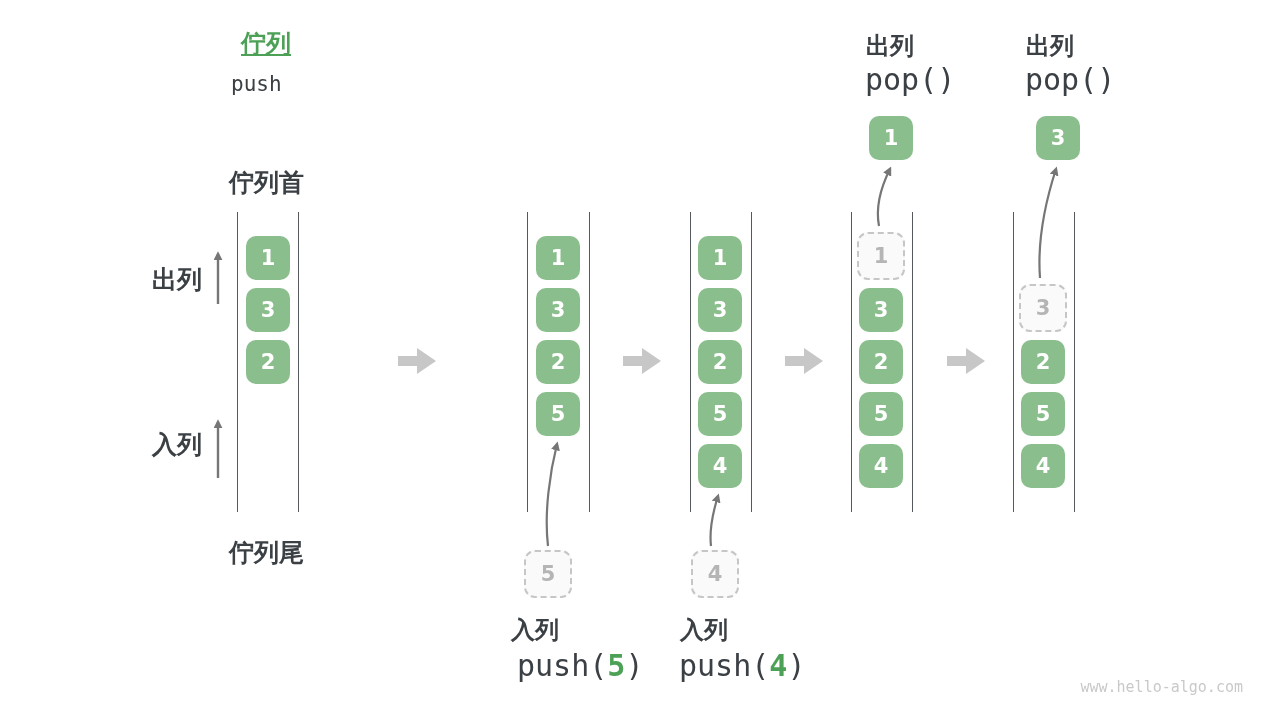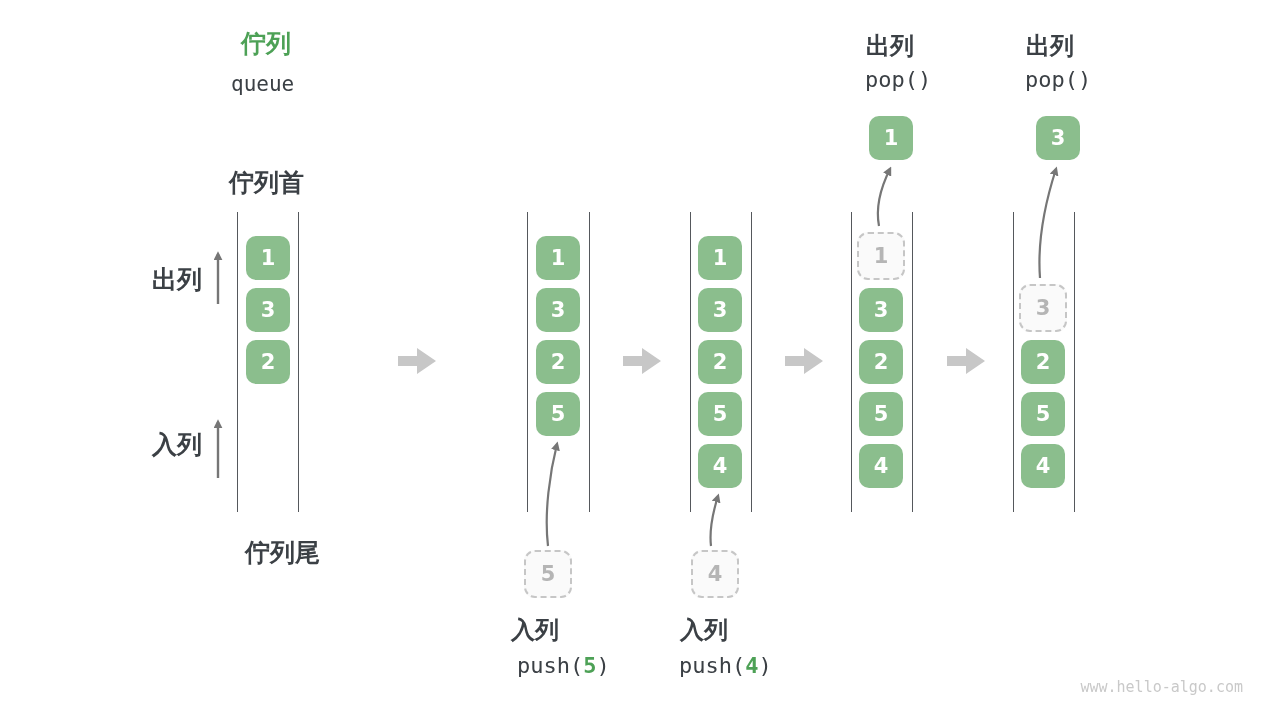--- a/index.html
+++ b/index.html
@@ -17,22 +17,22 @@
     --bg:#FFFFFF;
   }
   html,body{margin:0;padding:0;}
   .page{
     position:relative;width:1280px;height:720px;background:var(--bg);
     overflow:hidden;font-family:"DejaVu Sans","Liberation Sans",sans-serif;
   }
   .overlay{position:absolute;left:0;top:0;width:1280px;height:720px;pointer-events:none;}
   .zh{position:absolute;font-weight:bold;font-size:24px;line-height:26px;color:var(--ink);white-space:nowrap;}
   .zh.big{font-size:25px;}
-  .mono{position:absolute;font-family:"DejaVu Sans Mono","Liberation Mono",monospace;font-size:22px;line-height:26px;color:var(--ink);white-space:nowrap;}
-  .title-zh{color:var(--title-green);}
+  .mono{position:absolute;font-family:"DejaVu Sans Mono","Liberation Mono",monospace;font-size:30px;line-height:26px;color:var(--ink);white-space:nowrap;}
+  .title-zh{color:var(--title-green);text-decoration:underline;}
   .title-en{font-size:21px;}
   .arg{color:var(--arg-green);font-weight:bold;}
   .ch-line{position:absolute;top:212px;height:300px;width:1.4px;background:var(--line);}
   .cell{
     position:absolute;width:44px;height:44px;border-radius:10px;
     background:var(--box-green);color:#FFFFFF;
     display:flex;align-items:center;justify-content:center;
     font-size:21px;font-weight:bold;
   }
   .cell-dashed{
@@ -68,24 +68,24 @@
     <path d="M879,226 C875,205 882,185 890,169" stroke="var(--thin-arrow)" stroke-width="2.2" fill="none" marker-end="url(#ah)"></path>
     <path d="M1040,278 C1037,238 1046,200 1056,169" stroke="var(--thin-arrow)" stroke-width="2.2" fill="none" marker-end="url(#ah)"></path>
 
     <polygon points="0,10 19,10 19,2 38,15 19,28 19,20 0,20" transform="translate(398,346)" fill="var(--fat-arrow)"></polygon>
     <polygon points="0,10 19,10 19,2 38,15 19,28 19,20 0,20" transform="translate(623,346)" fill="var(--fat-arrow)"></polygon>
     <polygon points="0,10 19,10 19,2 38,15 19,28 19,20 0,20" transform="translate(785,346)" fill="var(--fat-arrow)"></polygon>
     <polygon points="0,10 19,10 19,2 38,15 19,28 19,20 0,20" transform="translate(947,346)" fill="var(--fat-arrow)"></polygon>
   </svg>
 
   <div class="zh big title-zh" style="left:241px;top:31px">佇列</div>
-  <div class="mono title-en" style="left:231px;top:71px">queue</div>
+  <div class="mono title-en" style="left:231px;top:71px">push</div>
 
   <div class="zh big" style="left:229px;top:170px">佇列首</div>
-  <div class="zh big" style="left:245px;top:540px">佇列尾</div>
+  <div class="zh big" style="left:229px;top:540px">佇列尾</div>
   <div class="zh big" style="left:152px;top:267px">出列</div>
   <div class="zh big" style="left:152px;top:432px">入列</div>
 
   <div class="ch-line" style="left:237px"></div>
   <div class="ch-line" style="left:298px"></div>
   <div class="ch-line" style="left:527px"></div>
   <div class="ch-line" style="left:589px"></div>
   <div class="ch-line" style="left:690px"></div>
   <div class="ch-line" style="left:751px"></div>
   <div class="ch-line" style="left:851px"></div>

